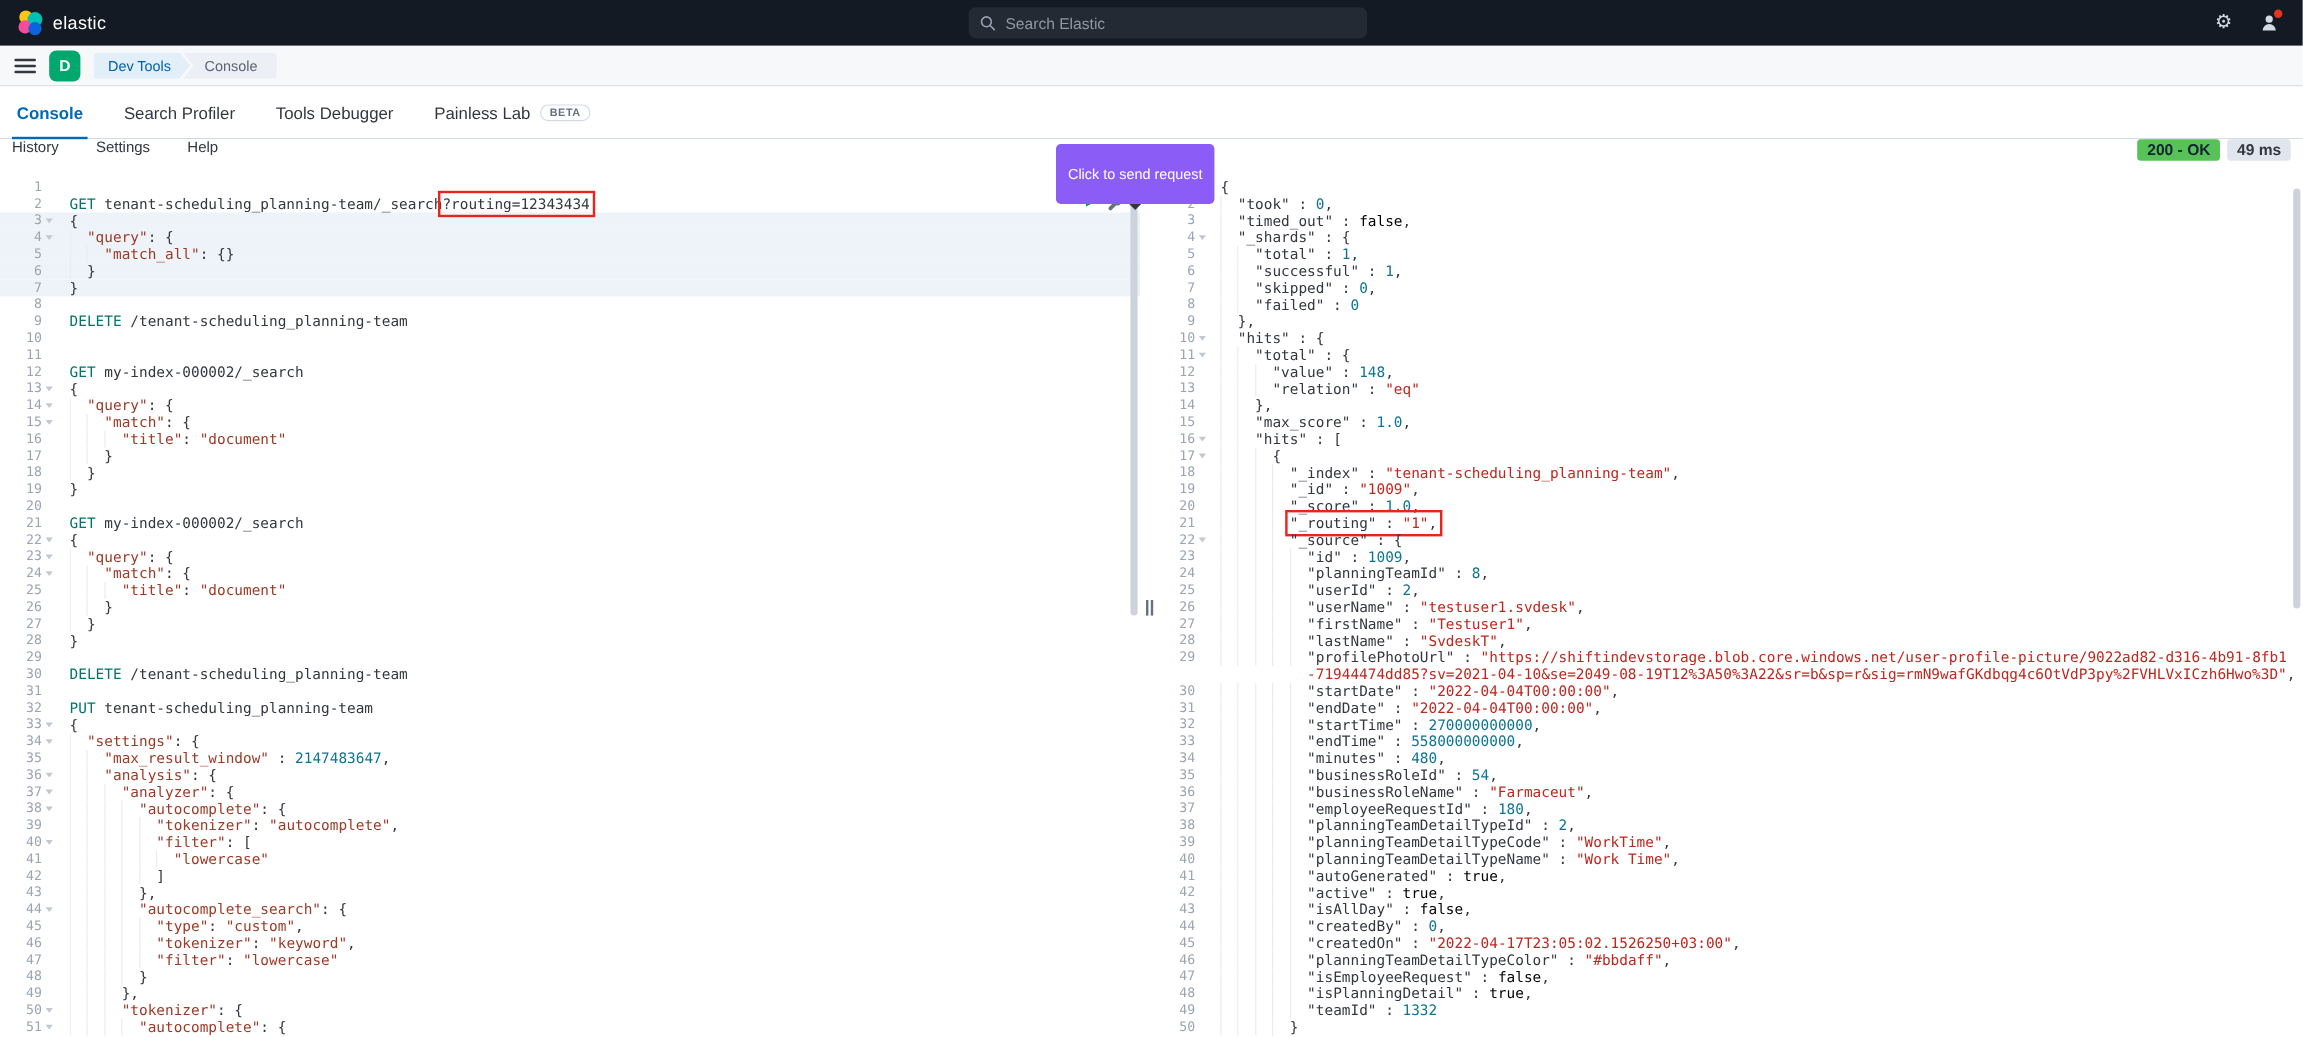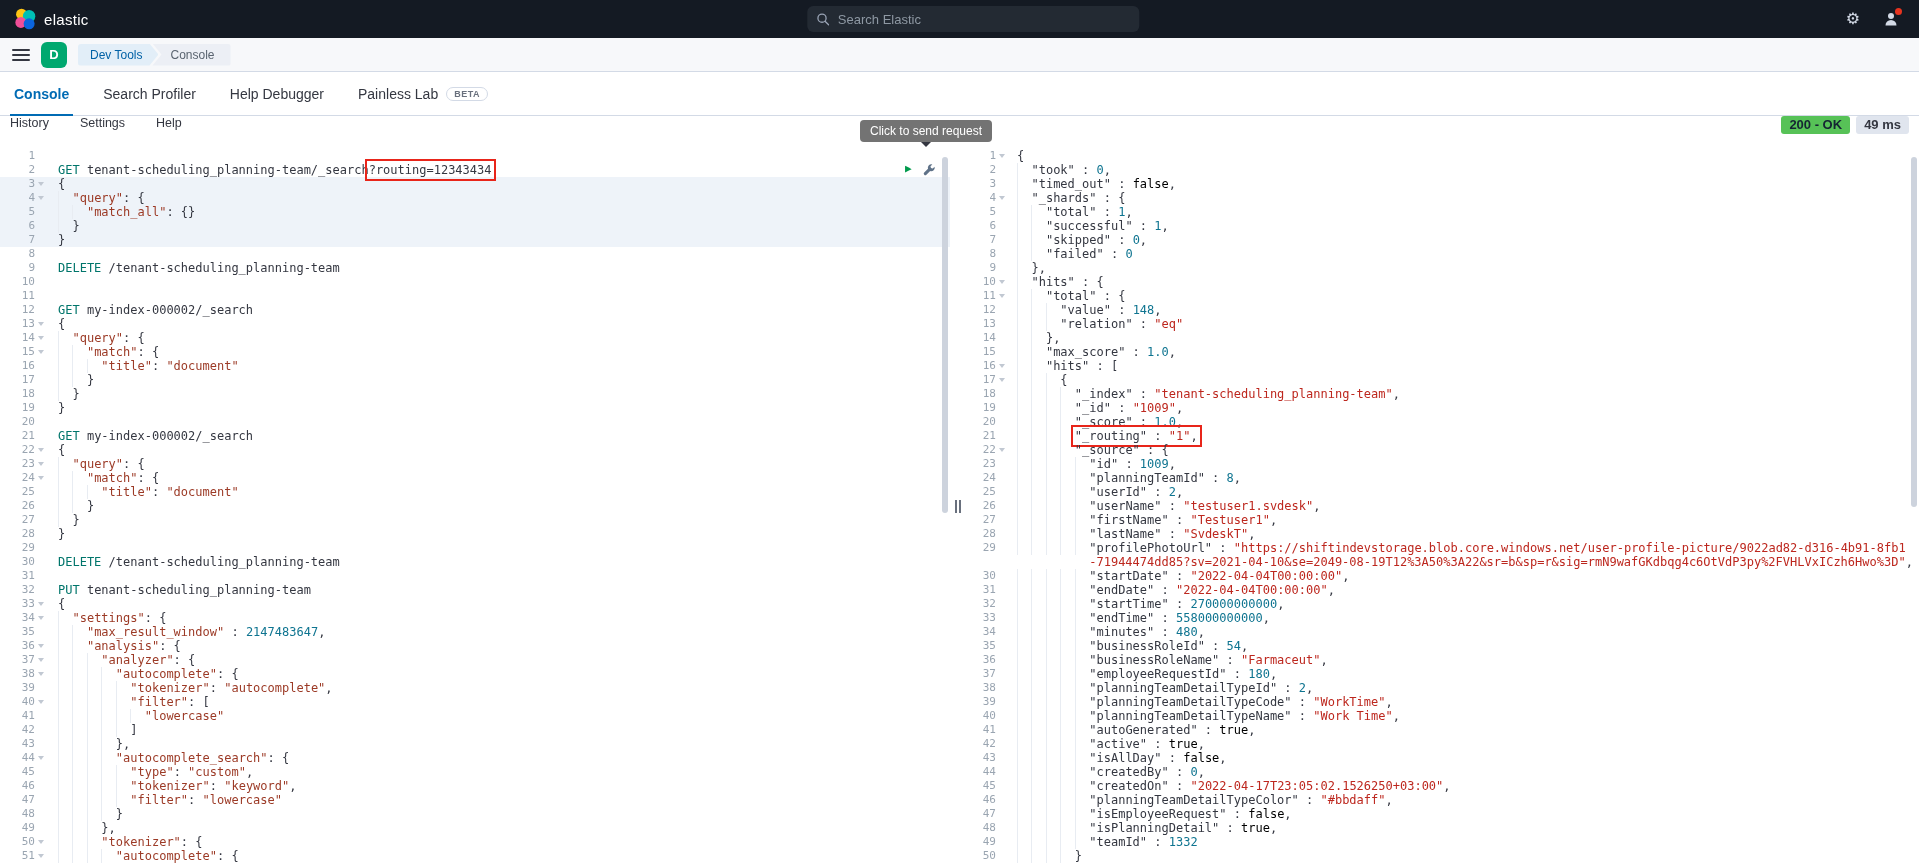--- a/index.html
+++ b/index.html
@@ -73,21 +73,21 @@
   .tok-p { color:#343741; }
   .tok-k { color:#343741; }
   .tok-v { color:#bd271e; }
   .tok-b { color:#000000;margin-top:12px; }
   .ann-box { outline:2px solid #e8251a; outline-offset:2px; }
   
   .send-controls { position:absolute; top:13px; left:905px; display:flex; align-items:center; gap:11px; z-index:3; }
   .play-glyph { color:#009a4c; font-size:11px; line-height:14px; cursor:pointer; }
   .wrench-btn { cursor:pointer; display:flex; }
   
-  .tooltip { position:absolute; left:860px; top:120px; background:#737373; color:#fff; font-size:12px; padding:4px 10px; border-radius:4px; z-index:6; white-space:nowrap; }
+  .tooltip { position:absolute; left:880px; top:120px; background:#8b5cf6; color:#fff; font-size:12px; padding:18px 10px; border-radius:4px; z-index:6; white-space:nowrap; }
   .tooltip::after { content:""; position:absolute; bottom:-5px; left:50%; margin-left:-5px; border-left:5px solid transparent; border-right:5px solid transparent; border-top:5px solid #343741; }
   
   .vthumb { position:absolute; width:6px; border-radius:3px; background:#cdd3dd; right:2px; }
   .vthumb.l { top:8px; height:356px; }
   .vthumb.r { top:8px; height:350px; }
 </style>
 </head>
 <body>
 
 <div class="header">
@@ -135,21 +135,21 @@
 </div>
 
 <div class="tab-bar">
   <div class="tab active">
       <span>Console</span>
     </div>
   <div class="tab">
       <span>Search Profiler</span>
     </div>
   <div class="tab">
-      <span>Help Debugger</span>
+      <span>Tools Debugger</span>
     </div>
   <div class="tab">
     <span>Painless Lab</span>
     <span class="beta-badge">BETA</span>
   </div>
 </div>
 
 <div class="console-toolbar">
   <span class="tb-link">History</span>
   <span class="tb-link">Settings</span>

